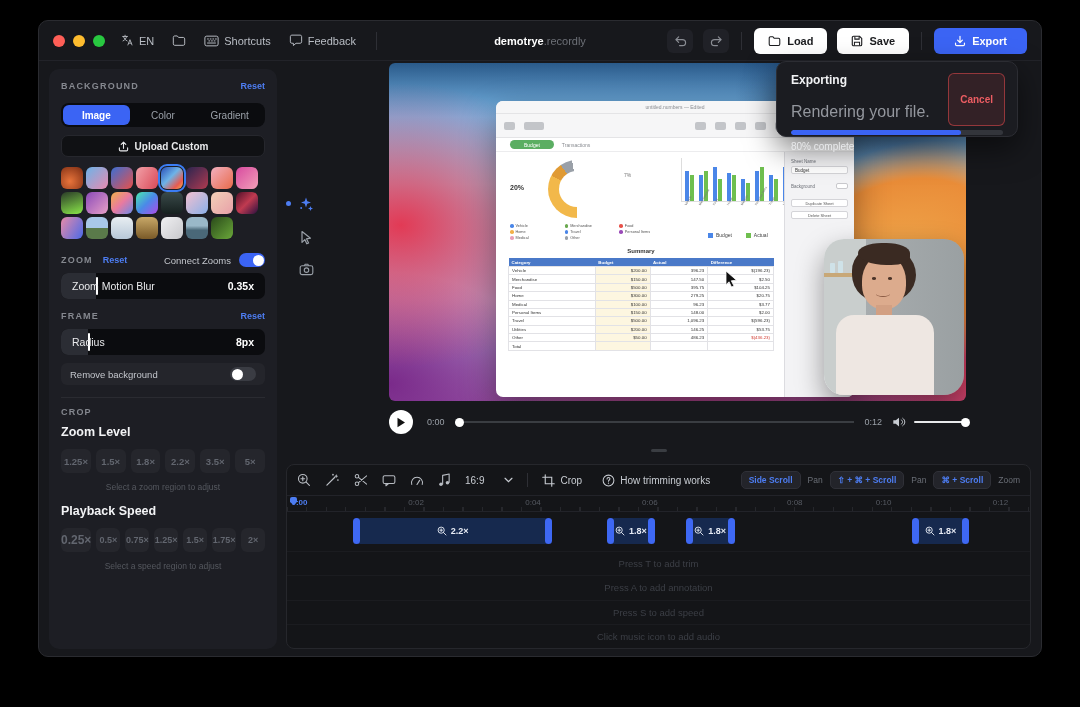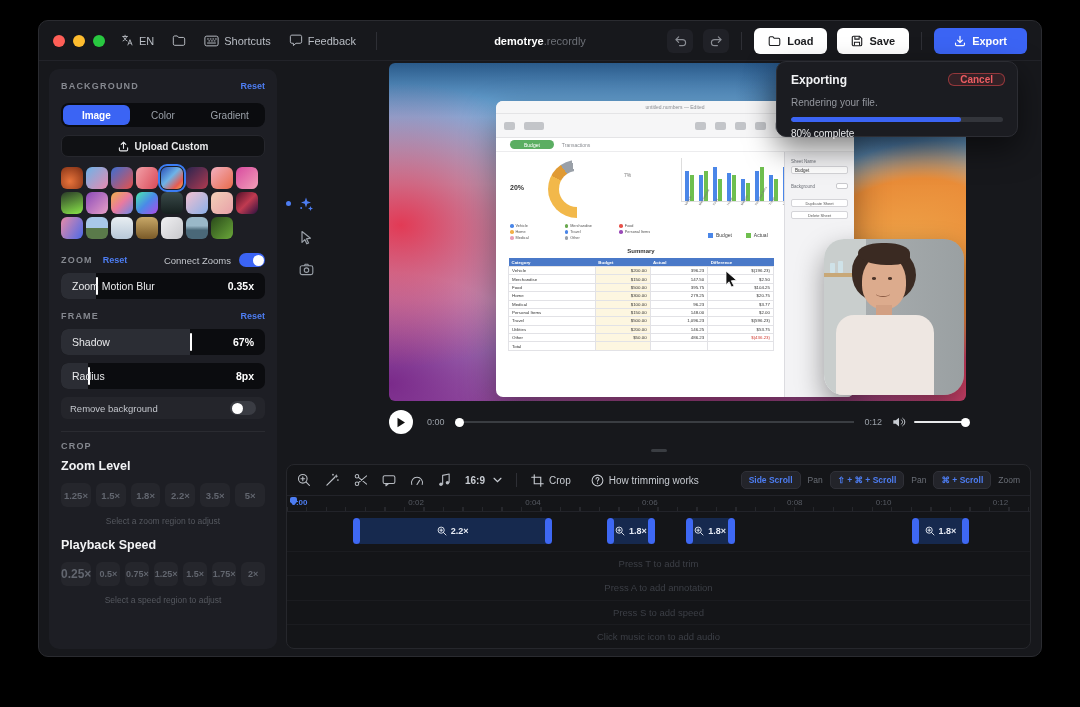--- a/index.html
+++ b/index.html
@@ -15,22 +15,22 @@
   #title .suffix { color:#6d7077; font-weight:normal; }
   #topbar-right { position:absolute; right:14px; display:flex; align-items:center; gap:10px; }
   .icon-btn { width:26px; height:24px; background:#202127; border-radius:6px; display:flex; align-items:center; justify-content:center; color:#8a8d94; }
   .btn { height:26px; border-radius:6px; display:flex; align-items:center; gap:6px; padding:0 14px; font-size:11px; font-weight:bold; cursor:default; }
   .btn.white { background:#fff; color:#1a1b1e; }
   .btn.blue { background:#3b64f4; color:#fff; padding:0 20px; }
 
   
   #export-popup { position:absolute; left:737px; top:40px; width:242px; height:76px; background:#1b1c21; border:1px solid #2c2d33; border-radius:10px; box-shadow:0 12px 30px rgba(0,0,0,.5); z-index:50; padding:11px 14px; }
   #export-popup h3 { color:#f2f3f5; font-size:12px; }
-  #export-popup .sub { color:#94979e; font-size:10px; margin-top:10px; }
-  #cancel-btn { position:absolute; right:12px; top:11px; background:rgba(229,72,77,.12); border:1px solid rgba(229,72,77,.55); color:#ec5d62; font-size:10px; font-weight:bold; padding:0 11px; border-radius:6px; }
+  #export-popup .sub { color:#94979e; font-size:16px; margin-top:16px; }
+  #cancel-btn { position:absolute; right:12px; top:11px; background:rgba(229,72,77,.12); border:1px solid rgba(229,72,77,.55); color:#ec5d62; font-size:10px; font-weight:bold; padding:20px 11px; border-radius:6px; }
   #progress-track { margin-top:9px; height:5px; border-radius:3px; background:#33353b; overflow:hidden; }
   #progress-fill { height:100%; background:#3b64f4; border-radius:3px; }
   #progress-label { color:#e8e9eb; font-size:10px; margin-top:6px; }
 
   
   #sidebar { position:absolute; left:10px; top:48px; width:228px; height:580px; background:#1d1e24; border-radius:10px; padding:12px; }
   .sec-head { display:flex; align-items:center; justify-content:space-between; margin-bottom:8px; }
   .sec-title { color:#85888f; font-size:9px; font-weight:bold; letter-spacing:1.2px; }
   .reset-link { color:#4d7df2; font-size:9px; font-weight:bold; }
   .slider-row { position:relative; height:26px; background:#0b0c0f; border-radius:7px; display:flex; align-items:center; overflow:hidden; margin-bottom:8px; }
@@ -137,21 +137,21 @@
   #scrub { position:relative; flex:1; height:2px; background:#3a3d42; margin:0 10px; }
   #scrub-dot { position:absolute; left:0; top:-3.5px; width:9px; height:9px; border-radius:50%; background:#fff; }
   #vol-track { position:relative; width:52px; height:2.5px; background:#e8e9eb; border-radius:2px; margin-left:8px; }
   #vol-knob { position:absolute; right:-4px; top:-3px; width:9px; height:9px; border-radius:50%; background:#fff; }
   #divider-handle { position:absolute; left:612px; top:428px; width:16px; height:3px; border-radius:2px; background:#3a3d42; }
 
   
   #timeline { position:absolute; left:247px; top:443px; width:745px; height:185px; background:#141518; border:1px solid #26272c; border-radius:8px; overflow:hidden; }
   #tl-toolbar { height:30px; display:flex; align-items:center; padding:0 10px; gap:14px; color:#b8bcc2; }
   .tl-sep { width:1px; height:14px; background:#2e2f35; }
-  #aspect { display:flex; align-items:center; gap:8px; font-size:10px; color:#c8ccd2; font-weight:bold; }
+  #aspect { display:flex; align-items:center; gap:20px; font-size:10px; color:#c8ccd2; font-weight:normal; }
   .tl-label-btn { display:flex; align-items:center; gap:5px; font-size:10px; color:#c8ccd2; }
   #tl-right { margin-left:auto; display:flex; align-items:center; gap:7px; }
   .badge { background:#23242a; border:1px solid #2f3037; border-radius:5px; color:#4d7df2; font-size:8.5px; font-weight:bold; padding:3px 7px; }
   .badge-action { color:#6a6e76; font-size:8.5px; }
   #ruler { position:relative; height:17px; border-top:1px solid #222329; border-bottom:1px solid #222329;
     background:repeating-linear-gradient(90deg, #26272c 0 1px, transparent 1px 19.5px); background-size:100% 4px; background-position:0 100%; background-repeat:no-repeat; }
   .ruler-lab { position:absolute; top:2px; font-size:8px; color:#565a62; }
   .ruler-lab.first { color:#4d7df2; font-weight:bold; }
   #playhead { position:absolute; left:3px; top:1px; width:7px; height:8px; background:#4d7df2; border-radius:2px 2px 2px 2px; clip-path:polygon(0 0,100% 0,100% 62%,50% 100%,0 62%); }
   #regions { position:relative; height:30px; margin-top:4px; }
@@ -311,26 +311,20 @@
       <span class="slider-label">Zoom Motion Blur</span>
       <span class="slider-value">0.35x</span>
     </div>
 
     <div class="sec-head" style="margin-top:12px;">
       <span class="sec-title">FRAME</span>
       <span class="reset-link">Reset</span>
     </div>
     <div id="frame-sliders">
         <div class="slider-row">
-          <div class="slider-fill" style="width: 63%;"></div>
-          <div class="slider-handle" style="left: 63%;"></div>
-          <span class="slider-label">Shadow</span>
-          <span class="slider-value">67%</span>
-        </div>
-        <div class="slider-row">
           <div class="slider-fill" style="width: 13%;"></div>
           <div class="slider-handle" style="left: 13%;"></div>
           <span class="slider-label">Radius</span>
           <span class="slider-value">8px</span>
         </div>
       </div>
     <div id="remove-bg-row">
       <span>Remove background</span>
       <span class="toggle off">
           <span class="knob"></span>

